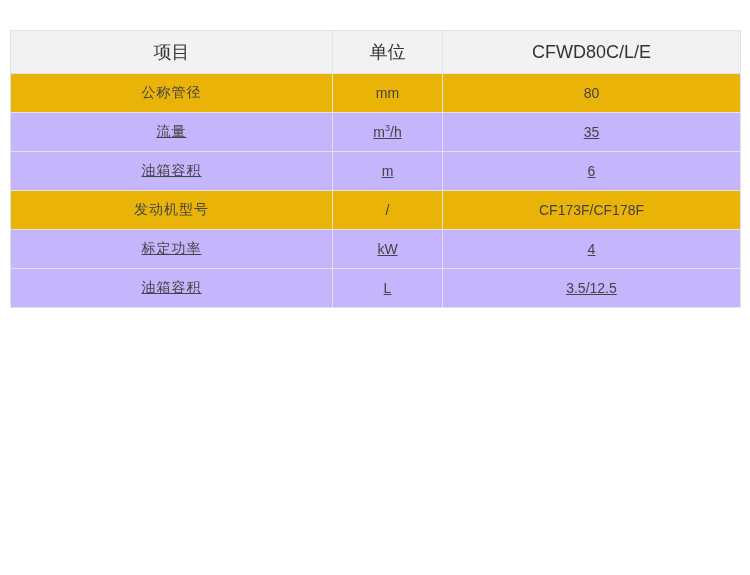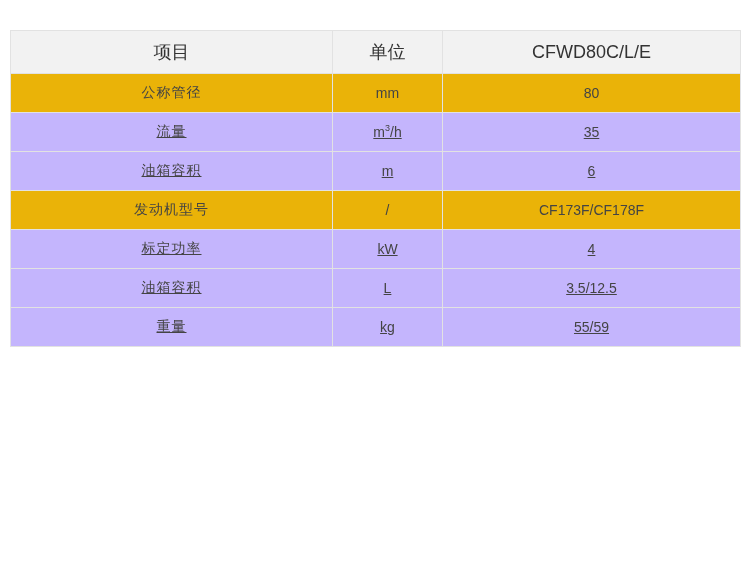--- a/index.html
+++ b/index.html
@@ -112,20 +112,15 @@
 
 
 
       <tr class="even">
         <td class="cell-item">油箱容积</td>
         <td class="unit">L</td>
         <td>3.5/12.5</td>
       </tr>
 
 
-      <tr class="even">
-        <td class="cell-item">重量</td>
-        <td class="unit">kg</td>
-        <td>55/59</td>
-      </tr>
     </tbody>
   </table>
 </div>
 
 </body></html>

